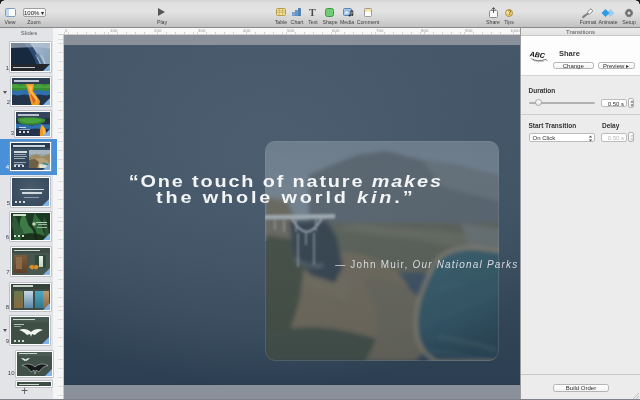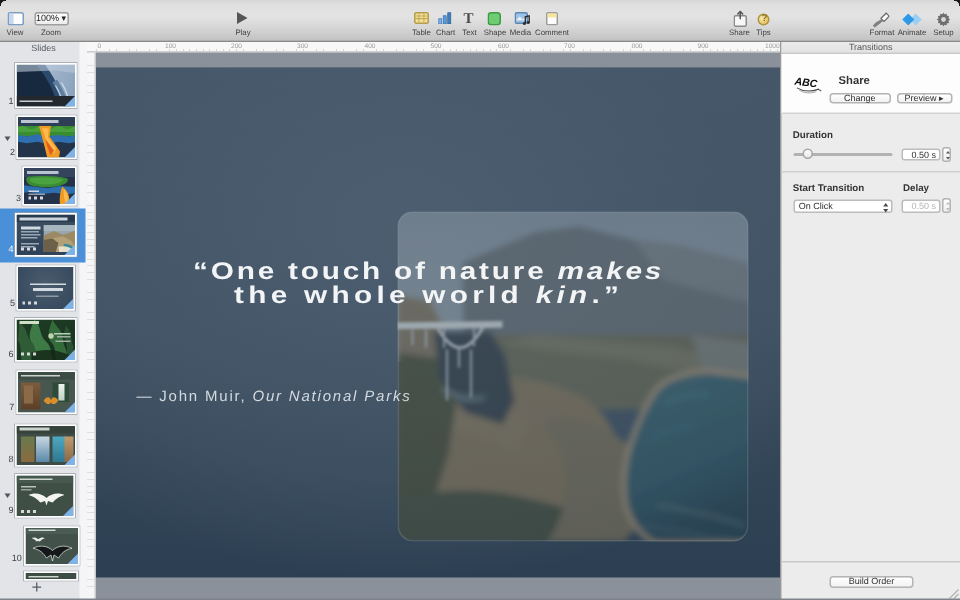--- a/index.html
+++ b/index.html
@@ -38,21 +38,21 @@
   #hruler { position:absolute; left:58px; top:28px; width:462px; height:7px; background:#f8f8f8; border-bottom:1px solid #cfcfcf; overflow:hidden;}
   .rnum { position:absolute; top:0px; font-size:8px; color:#9a9a9a; transform:translateX(1px) scale(0.55); transform-origin:left top; }
   #hruler:before { content:""; position:absolute; left:6px; top:0; width:456px; height:7px;
      background:repeating-linear-gradient(90deg, #d4d4d4 0 0.5px, transparent 0.5px 4.45px);
      -webkit-mask:linear-gradient(0deg,#000 0 2.5px,transparent 2.5px); }
   #canvas { position:absolute; left:64px; top:35px; width:456px; height:365px; background:#8b919b; overflow:hidden; }
   #slide { position:absolute; left:0; top:10px; width:455.5px; height:340px;
      background:radial-gradient(ellipse 420px 300px at 45% 32%, rgba(77,95,113,0.9) 0%, rgba(70,88,106,0.5) 55%, rgba(70,88,106,0) 78%), linear-gradient(180deg,#455769 0%,#3e5163 50%,#344759 75%,#2c3f52 100%); overflow:hidden; }
   #quote1, #quote2 { position:absolute; width:100%; text-align:center; color:#f2f4f5; font-size:16px; font-weight:700; letter-spacing:1.5px; white-space:nowrap; transform:scaleX(1.24); transform-origin:50% 0; }
   #quote2 { letter-spacing:2.3px; }
-  #attrib { position:absolute; width:100%; text-align:left; color:#d5dade; font-size:10px; letter-spacing:1.2px; white-space:nowrap;padding-left:28px; }
+  #attrib { position:absolute; width:100%; text-align:right; color:#d5dade; font-size:10px; letter-spacing:1.2px; white-space:nowrap;padding-left:28px; }
 
   
   #panel { position:absolute; left:520px; top:28px; width:120px; height:372px; background:#ececec; border-left:1px solid #9b9b9b; }
   #phdr { position:absolute; left:0; top:0; width:119px; height:8px; background:linear-gradient(#ebebeb,#e2e2e2); border-bottom:1px solid #c8c8c8;
       font-size:6px; color:#575757; text-align:center; line-height:8.5px; font-weight:400;}
   #pwhite { position:absolute; left:0; top:8px; width:119px; height:40px; background:#fdfdfd; border-bottom:1px solid #d4d4d4; }
   .pbtn { position:absolute; background:linear-gradient(#ffffff,#f2f2f2); border:1px solid #b4b4b4; border-radius:3px;
       font-size:6px; color:#2e2e2e; text-align:center; line-height:7px; height:7.5px; border-radius:2.5px; }
   .plabel { position:absolute; font-size:6.5px; font-weight:700; color:#333; }
   .pfield { position:absolute; background:#fff; border:1px solid #bcbcbc; border-radius:2px; font-size:6px; color:#2f2f2f; }

